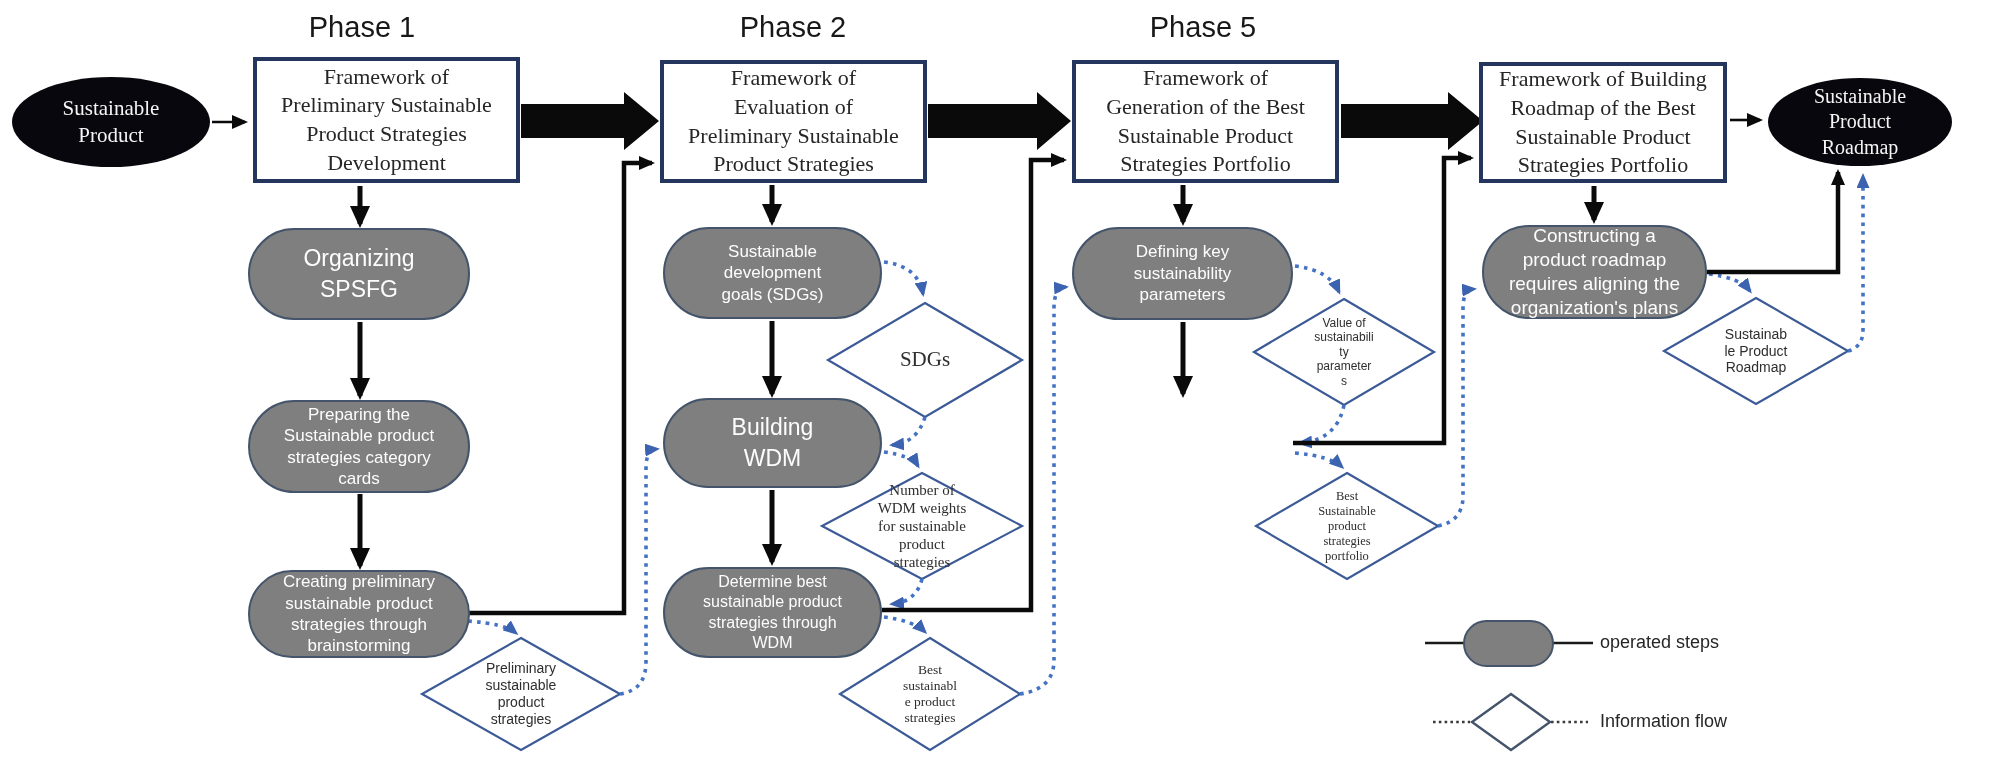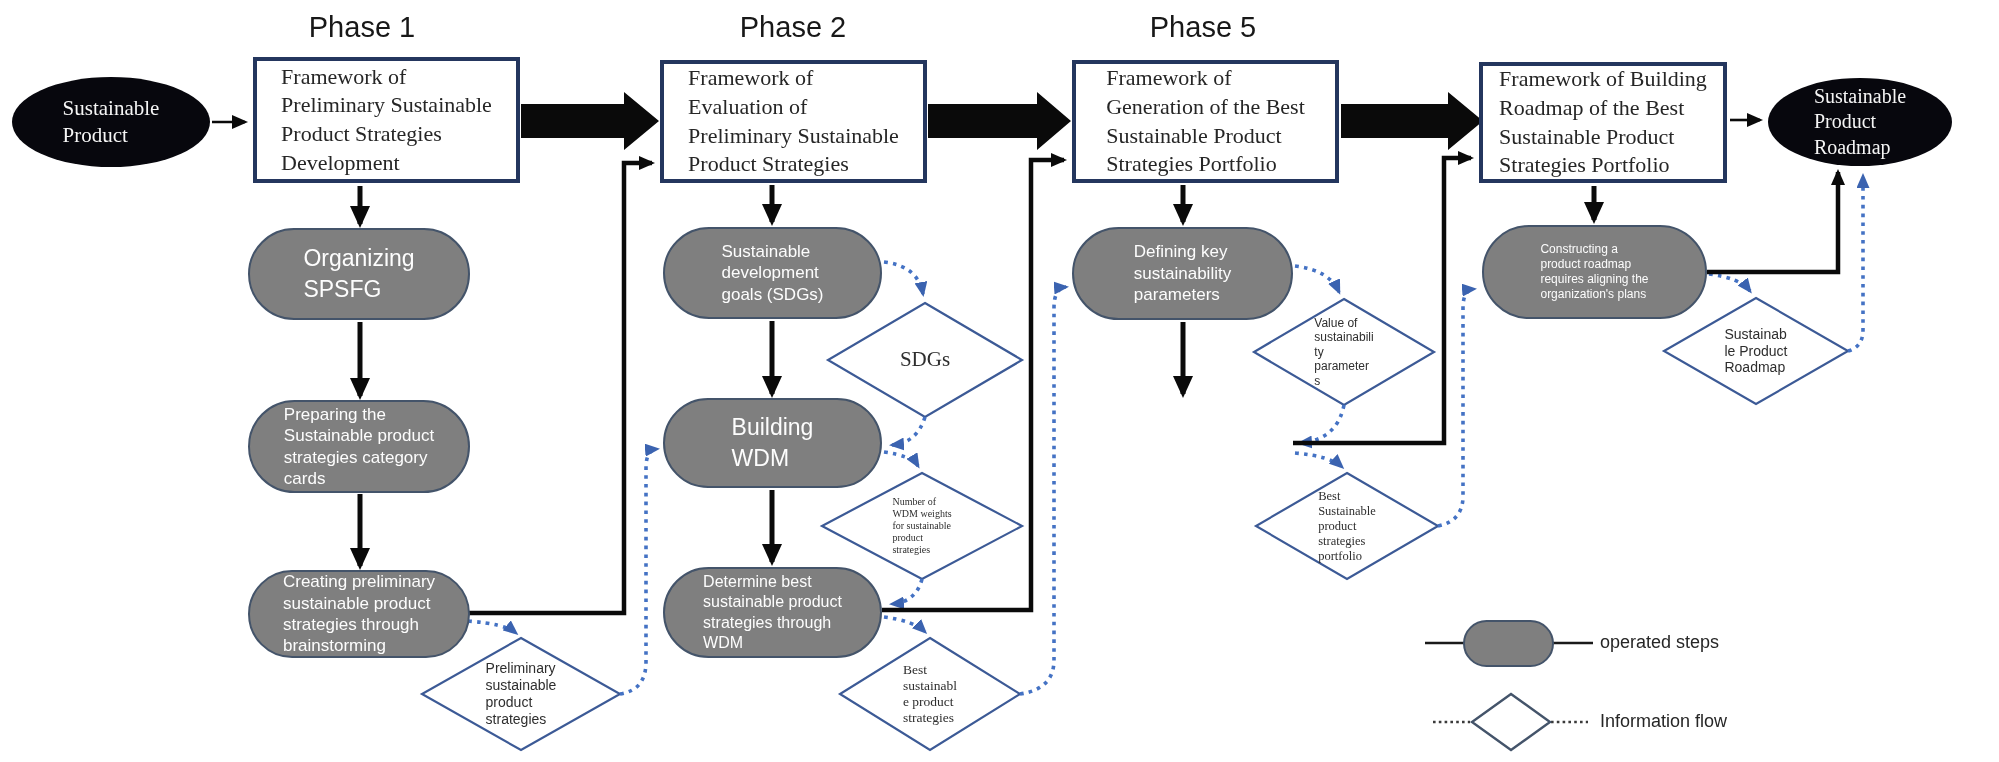--- a/index.html
+++ b/index.html
@@ -1,19 +1,19 @@
 <!DOCTYPE html>
 <html><head>
 <meta charset="utf-8">
 <style>
   html,body{margin:0;padding:0;background:#fff}
   #fig{position:relative;width:1999px;height:762px;background:#ffffff;overflow:hidden;
        font-family:"Liberation Sans",sans-serif}
   .abs{position:absolute;box-sizing:border-box}
-  .ctr{display:flex;align-items:center;justify-content:center;text-align:left;white-space:pre-line}
+  .ctr{display:flex;align-items:center;justify-content:center;text-align:center;white-space:pre-line}
   .phase{font-size:29px;color:#181818;font-weight:500}
   .fbox{background:#fff;border:4px solid #24365e;color:#262626;
         font-family:"Liberation Serif",serif;font-size:22px;line-height:1.3}
   .term{background:#07070d;color:#f5f5f5;border-radius:50%;
         font-family:"Liberation Serif",serif;line-height:1.28}
   .oval{background:#7f7f7f;color:#fdfdfd;border:2px solid #44546a;border-radius:48px;
         font-size:17px;line-height:1.26}
   .oval.big{font-size:23px;line-height:1.35}
   .dtxt{color:#2e2e2e;line-height:1.2}
   .serif{font-family:"Liberation Serif",serif}
@@ -140,31 +140,31 @@
 goals (SDGs)</div>
   <div class="abs ctr oval big" style="left:663px;top:398px;width:219px;height:90px">Building
 WDM</div>
   <div class="abs ctr oval" style="left:663px;top:567px;width:219px;height:91px;font-size:16px">Determine best
 sustainable product
 strategies through
 WDM</div>
   <div class="abs ctr oval" style="left:1072px;top:227px;width:221px;height:93px">Defining key
 sustainability
 parameters</div>
-  <div class="abs ctr oval" style="left:1482px;top:225px;width:225px;height:94px;font-size:12px">Constructing a
+  <div class="abs ctr oval" style="left:1482px;top:225px;width:225px;height:94px;font-size:19px">Constructing a
 product roadmap
 requires aligning the
 organization's plans</div>
 
   <div class="abs ctr dtxt" style="left:451px;top:650px;width:140px;height:88px;font-size:14px">Preliminary
 sustainable
 product
 strategies</div>
   <div class="abs ctr dtxt serif" style="left:875px;top:344px;width:100px;height:32px;font-size:21px">SDGs</div>
-  <div class="abs ctr dtxt serif" style="left:862px;top:490px;width:120px;height:72px;font-size:10px">Number of
+  <div class="abs ctr dtxt serif" style="left:862px;top:490px;width:120px;height:72px;font-size:15px">Number of
 WDM weights
 for sustainable
 product
 strategies</div>
   <div class="abs ctr dtxt serif" style="left:880px;top:660px;width:100px;height:68px;font-size:13.5px">Best
 sustainabl
 e product
 strategies</div>
   <div class="abs ctr dtxt" style="left:1299px;top:317px;width:90px;height:70px;font-size:12px">Value of
 sustainabili

